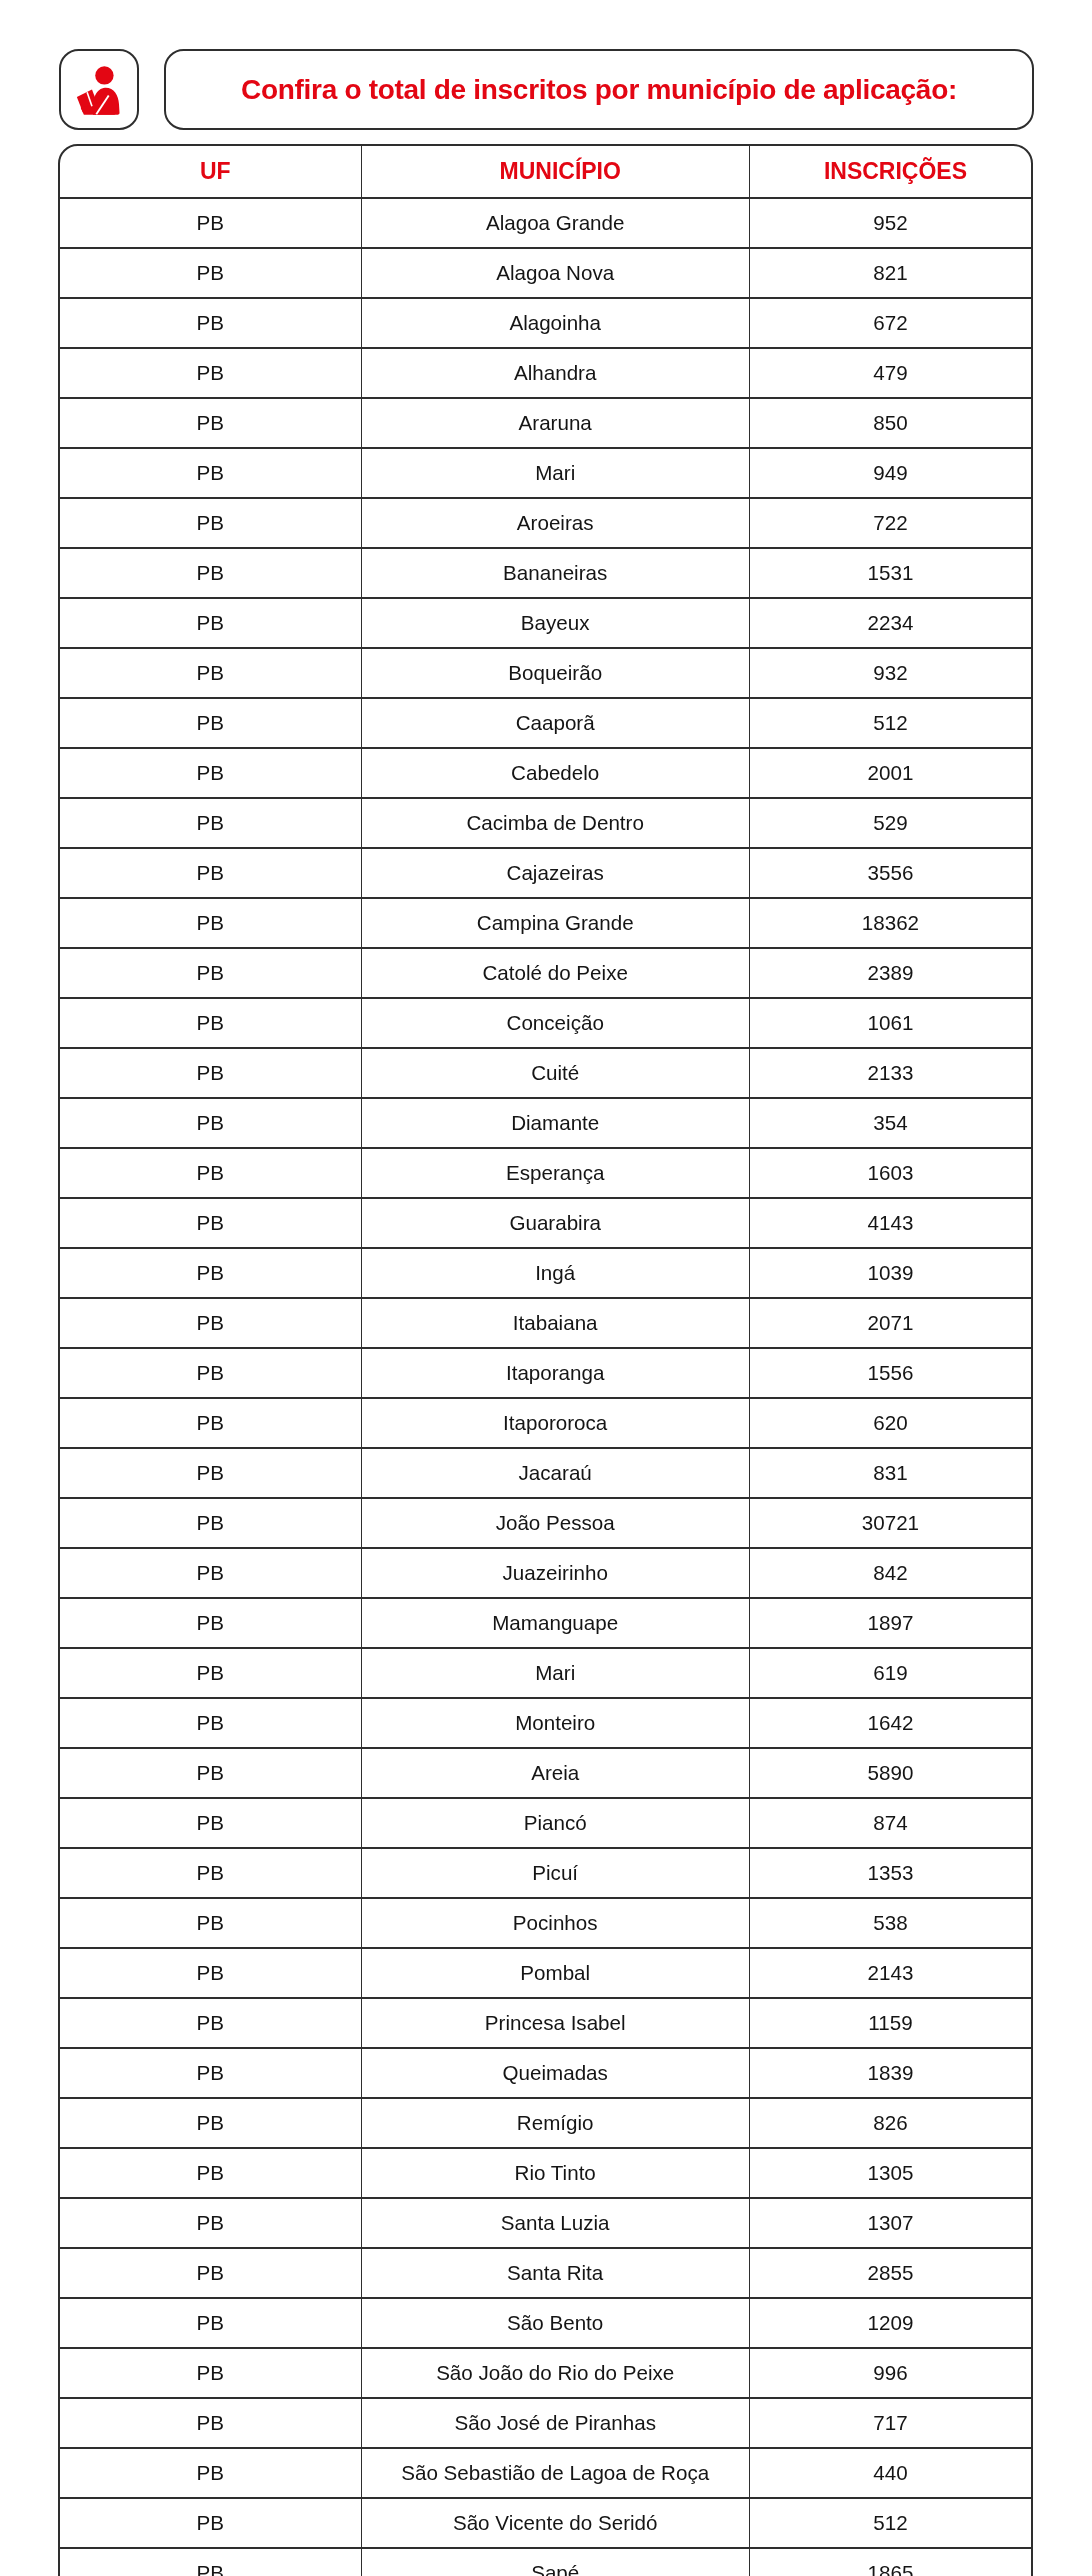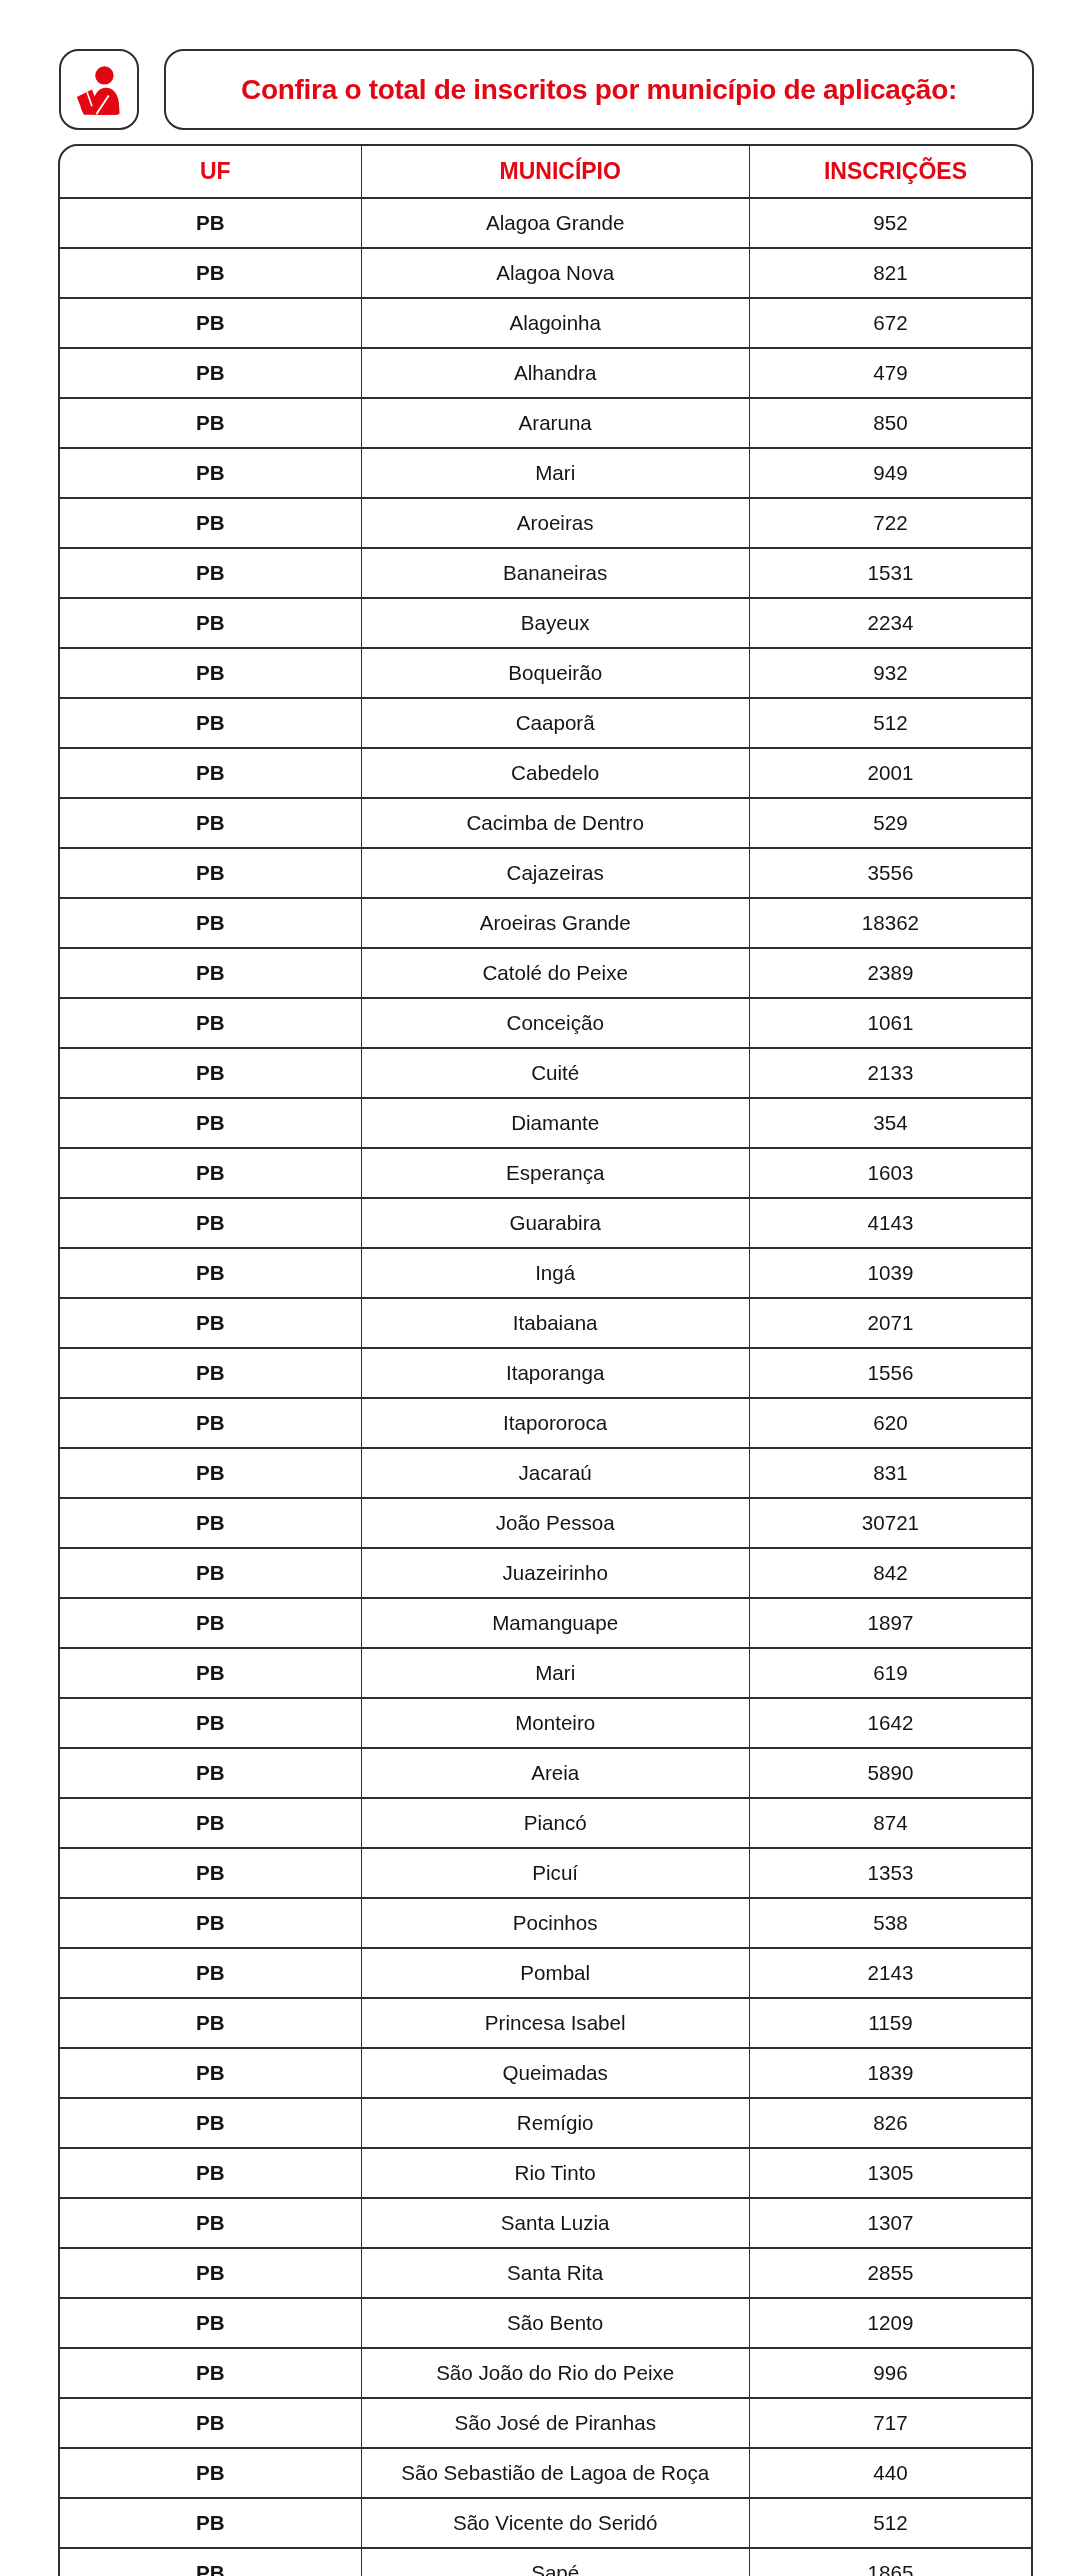--- a/index.html
+++ b/index.html
@@ -86,21 +86,21 @@
     font-size:20.6px;
     text-align:center;
     vertical-align:middle;
     border-top:2.1px solid #2e2e2e;
     overflow:hidden;
     white-space:nowrap;
   }
   th:not(:last-child), td:not(:last-child){
     border-right:1px solid #2e2e2e;
   }
-  td:first-child{font-weight:700;}
+  td:first-child{font-weight:400;}
 </style>
 </head>
 <body>
 
 <div class="page">
 
   <div class="top">
     <div class="icon-card">
       <svg viewBox="0 0 100 100" aria-hidden="true">
         <circle cx="60" cy="23" r="17" fill="#e30613"></circle>
@@ -196,21 +196,21 @@
             <td>Cacimba de Dentro</td>
             <td>529</td>
           </tr>
           <tr>
             <td>PB</td>
             <td>Cajazeiras</td>
             <td>3556</td>
           </tr>
           <tr>
             <td>PB</td>
-            <td>Aroeiras Grande</td>
+            <td>Campina Grande</td>
             <td>18362</td>
           </tr>
           <tr>
             <td>PB</td>
             <td>Catolé do Peixe</td>
             <td>2389</td>
           </tr>
           <tr>
             <td>PB</td>
             <td>Conceição</td>

